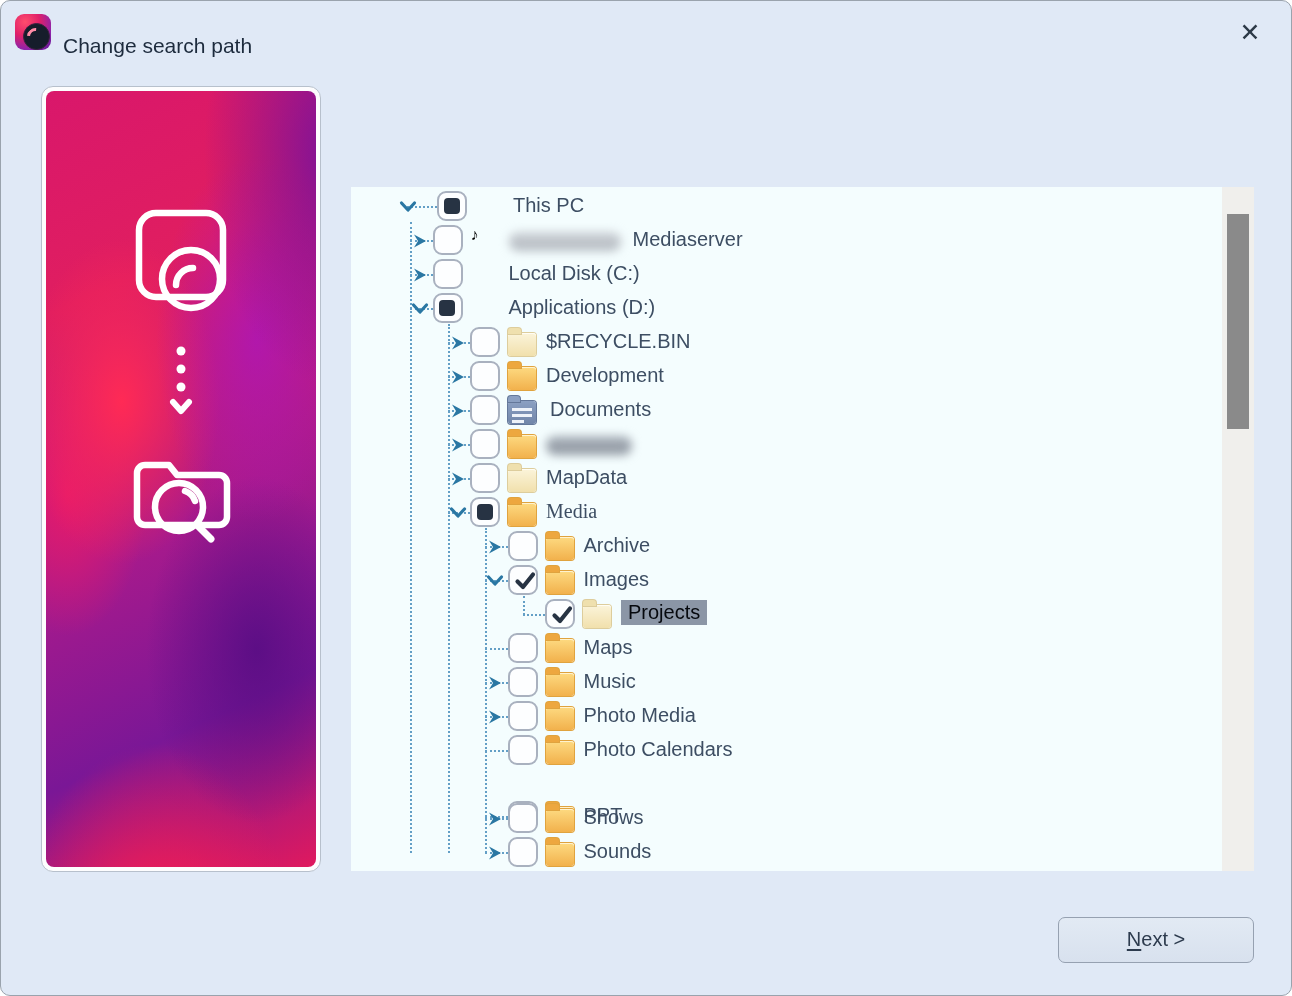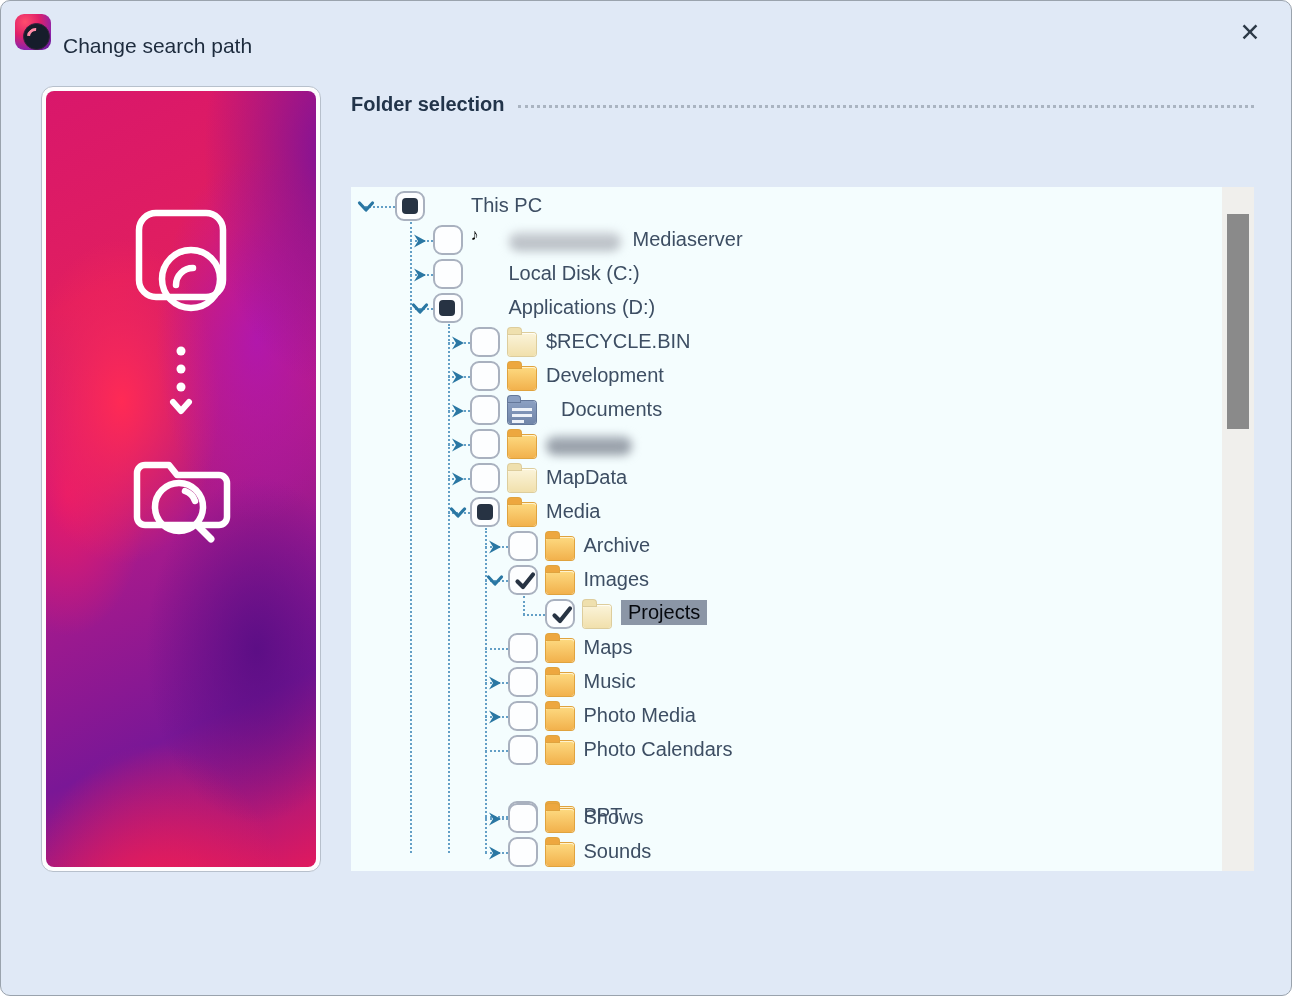--- a/index.html
+++ b/index.html
@@ -114,32 +114,28 @@
         <svg width="112" height="104" viewBox="0 0 112 104" fill="none" stroke="#ffffff" stroke-width="6.5" stroke-linecap="round" stroke-linejoin="round">
           <path d="M12 72 V28 a8 8 0 0 1 8 -8 h24 l8 10 h42 a8 8 0 0 1 8 8 v34 a8 8 0 0 1 -8 8 H20 a8 8 0 0 1 -8 -8 z"></path>
           <circle cx="54" cy="62" r="24"></circle>
           <path d="M72 80 L86 94" stroke-width="7"></path>
           <path d="M60 46 a16 16 0 0 1 10 10"></path>
         </svg>
       </div>
     </div>
   </div>
 
-  <div class="sechead">
-    <span class="t">Folder selection</span>
-    <span class="leader"></span>
-  </div>
 
   <div class="treepanel">
     <div id="treeInner">
         <div class="guide" style="left: 59px; top: 35px; height: 631px;"></div>
         <div class="guide" style="left: 96.5px; top: 137px; height: 529px;"></div>
         <div class="guide" style="left: 134px; top: 341px; height: 325px;"></div>
         <div class="guide" style="left: 171.5px; top: 409px; height: 19px;"></div>
-        <div class="trow" style="top: 3px;"><span class="conn" style="left:14px;width:30px;"></span><span class="arrow" style="left:6px;"><svg width="18" height="18" viewBox="0 0 18 18">
+        <div class="trow" style="top: 3px; margin-left: 42px;"><span class="conn" style="left:14px;width:30px;"></span><span class="arrow" style="left:6px;"><svg width="18" height="18" viewBox="0 0 18 18">
               <path d="M2.5 5 L9 12 L15.5 5" fill="none" stroke="#2a77a3" stroke-width="3.2" stroke-linecap="round" stroke-linejoin="round"></path>
             </svg></span><span class="cbox" style="left:44px;">
             <span class="part"></span>
           </span><span style="left:82px;" class="iconwrap"><span style="left:82px;" class="ticon"><span class="scr"></span><span class="neck"></span><span class="base"></span></span><span class="tlabel" style="left:120px;">This PC</span></span></div>
         <div class="trow" style="top: 37px;"><span class="conn" style="left:59px;width:22.5px;"></span><span class="arrow" style="left:60px;"><svg width="18" height="18" viewBox="0 0 18 18">
               <path d="M3 2.5 L15 9 L3 15.5 L7 9 Z" fill="#2a77a3"></path>
             </svg></span><span class="cbox" style="left:81.5px;"></span><span style="left:119.5px;" class="iconwrap"><span style="left:119.5px;" class="ticon"><span class="tower"></span><span class="led"></span><span class="film">♪</span></span><span class="blurblob blur-prefix" style="left:157.5px;"></span><span class="tlabel" style="left:281.5px;">Mediaserver</span></span></div>
         <div class="trow" style="top: 71px;"><span class="conn" style="left:59px;width:22.5px;"></span><span class="arrow" style="left:60px;"><svg width="18" height="18" viewBox="0 0 18 18">
               <path d="M3 2.5 L15 9 L3 15.5 L7 9 Z" fill="#2a77a3"></path>
             </svg></span><span class="cbox" style="left:81.5px;"></span><span style="left:119.5px;" class="iconwrap"><span style="left:119.5px;" class="ticon"><span class="w" style="left:3px;top:1px;"></span><span class="w" style="left:10.5px;top:1px;"></span><span class="w" style="left:3px;top:8.5px;"></span><span class="w" style="left:10.5px;top:8.5px;"></span><span class="drive"></span><span class="led"></span></span><span class="tlabel" style="left:157.5px;">Local Disk (C:)</span></span></div>
@@ -155,32 +151,32 @@
             </span><span class="tlabel" style="left:195px;">$RECYCLE.BIN</span></span></div>
         <div class="trow" style="top: 173px;"><span class="conn" style="left:96.5px;width:22.5px;"></span><span class="arrow" style="left:97.5px;"><svg width="18" height="18" viewBox="0 0 18 18">
               <path d="M3 2.5 L15 9 L3 15.5 L7 9 Z" fill="#2a77a3"></path>
             </svg></span><span class="cbox" style="left:119px;"></span><span style="left:157px;" class="iconwrap"><span style="left:157px;" class="ticon">
               <span class="i-folder" style="position:absolute;"></span>
             </span><span class="tlabel" style="left:195px;">Development</span></span></div>
         <div class="trow" style="top: 207px;"><span class="conn" style="left:96.5px;width:22.5px;"></span><span class="arrow" style="left:97.5px;"><svg width="18" height="18" viewBox="0 0 18 18">
               <path d="M3 2.5 L15 9 L3 15.5 L7 9 Z" fill="#2a77a3"></path>
             </svg></span><span class="cbox" style="left:119px;"></span><span style="left:157px;" class="iconwrap"><span style="left:157px;" class="ticon">
               <span class="i-docs" style="position:absolute;"></span>
-            </span><span class="tlabel" style="left:210px;">Documents</span></span></div>
+            </span><span class="tlabel" style="left:199px;">Documents</span></span></div>
         <div class="trow" style="top: 241px;"><span class="conn" style="left:96.5px;width:22.5px;"></span><span class="arrow" style="left:97.5px;"><svg width="18" height="18" viewBox="0 0 18 18">
               <path d="M3 2.5 L15 9 L3 15.5 L7 9 Z" fill="#2a77a3"></path>
             </svg></span><span class="cbox" style="left:119px;"></span><span style="left:157px;" class="iconwrap"><span style="left:157px;" class="ticon">
               <span class="i-folder" style="position:absolute;"></span>
             </span><span class="blurblob blur-label" style="left:195px;"></span></span></div>
         <div class="trow" style="top: 275px;"><span class="conn" style="left:96.5px;width:22.5px;"></span><span class="arrow" style="left:97.5px;"><svg width="18" height="18" viewBox="0 0 18 18">
               <path d="M3 2.5 L15 9 L3 15.5 L7 9 Z" fill="#2a77a3"></path>
             </svg></span><span class="cbox" style="left:119px;"></span><span style="left:157px;" class="iconwrap"><span style="left:157px;" class="ticon">
               <span class="i-folder light" style="position:absolute;"></span>
             </span><span class="tlabel" style="left:195px;">MapData</span></span></div>
-        <div class="trow" style="top: 309px;"><span class="conn" style="left:96.5px;width:22.5px;"></span><span class="arrow" style="left:97.5px;"><svg width="18" height="18" viewBox="0 0 18 18">
+        <div class="trow" style="top: 309px; font-family: Liberation Serif, serif;"><span class="conn" style="left:96.5px;width:22.5px;"></span><span class="arrow" style="left:97.5px;"><svg width="18" height="18" viewBox="0 0 18 18">
               <path d="M2.5 5 L9 12 L15.5 5" fill="none" stroke="#2a77a3" stroke-width="3.2" stroke-linecap="round" stroke-linejoin="round"></path>
             </svg></span><span class="cbox" style="left:119px;">
             <span class="part"></span>
           </span><span style="left:157px;" class="iconwrap"><span style="left:157px;" class="ticon">
               <span class="i-folder" style="position:absolute;"></span>
             </span><span class="tlabel" style="left:195px;">Media</span></span></div>
         <div class="trow" style="top: 343px;"><span class="conn" style="left:134px;width:22.5px;"></span><span class="arrow" style="left:135px;"><svg width="18" height="18" viewBox="0 0 18 18">
               <path d="M3 2.5 L15 9 L3 15.5 L7 9 Z" fill="#2a77a3"></path>
             </svg></span><span class="cbox" style="left:156.5px;"></span><span style="left:194.5px;" class="iconwrap"><span style="left:194.5px;" class="ticon">
               <span class="i-folder" style="position:absolute;"></span>
@@ -229,14 +225,15 @@
               <path d="M3 2.5 L15 9 L3 15.5 L7 9 Z" fill="#2a77a3"></path>
             </svg></span><span class="cbox" style="left:156.5px;"></span><span style="left:194.5px;" class="iconwrap"><span style="left:194.5px;" class="ticon">
               <span class="i-folder" style="position:absolute;"></span>
             </span><span class="tlabel" style="left:232.5px;">Sounds</span></span></div>
       </div>
     <div class="vscroll">
       <div class="vthumb"></div>
     </div>
   </div>
 
+  <div class="btn" style="left:1057px;"><span></span><span class="u">N</span><span>ext &gt;</span></div>
 
 </div>
 
 </body></html>

